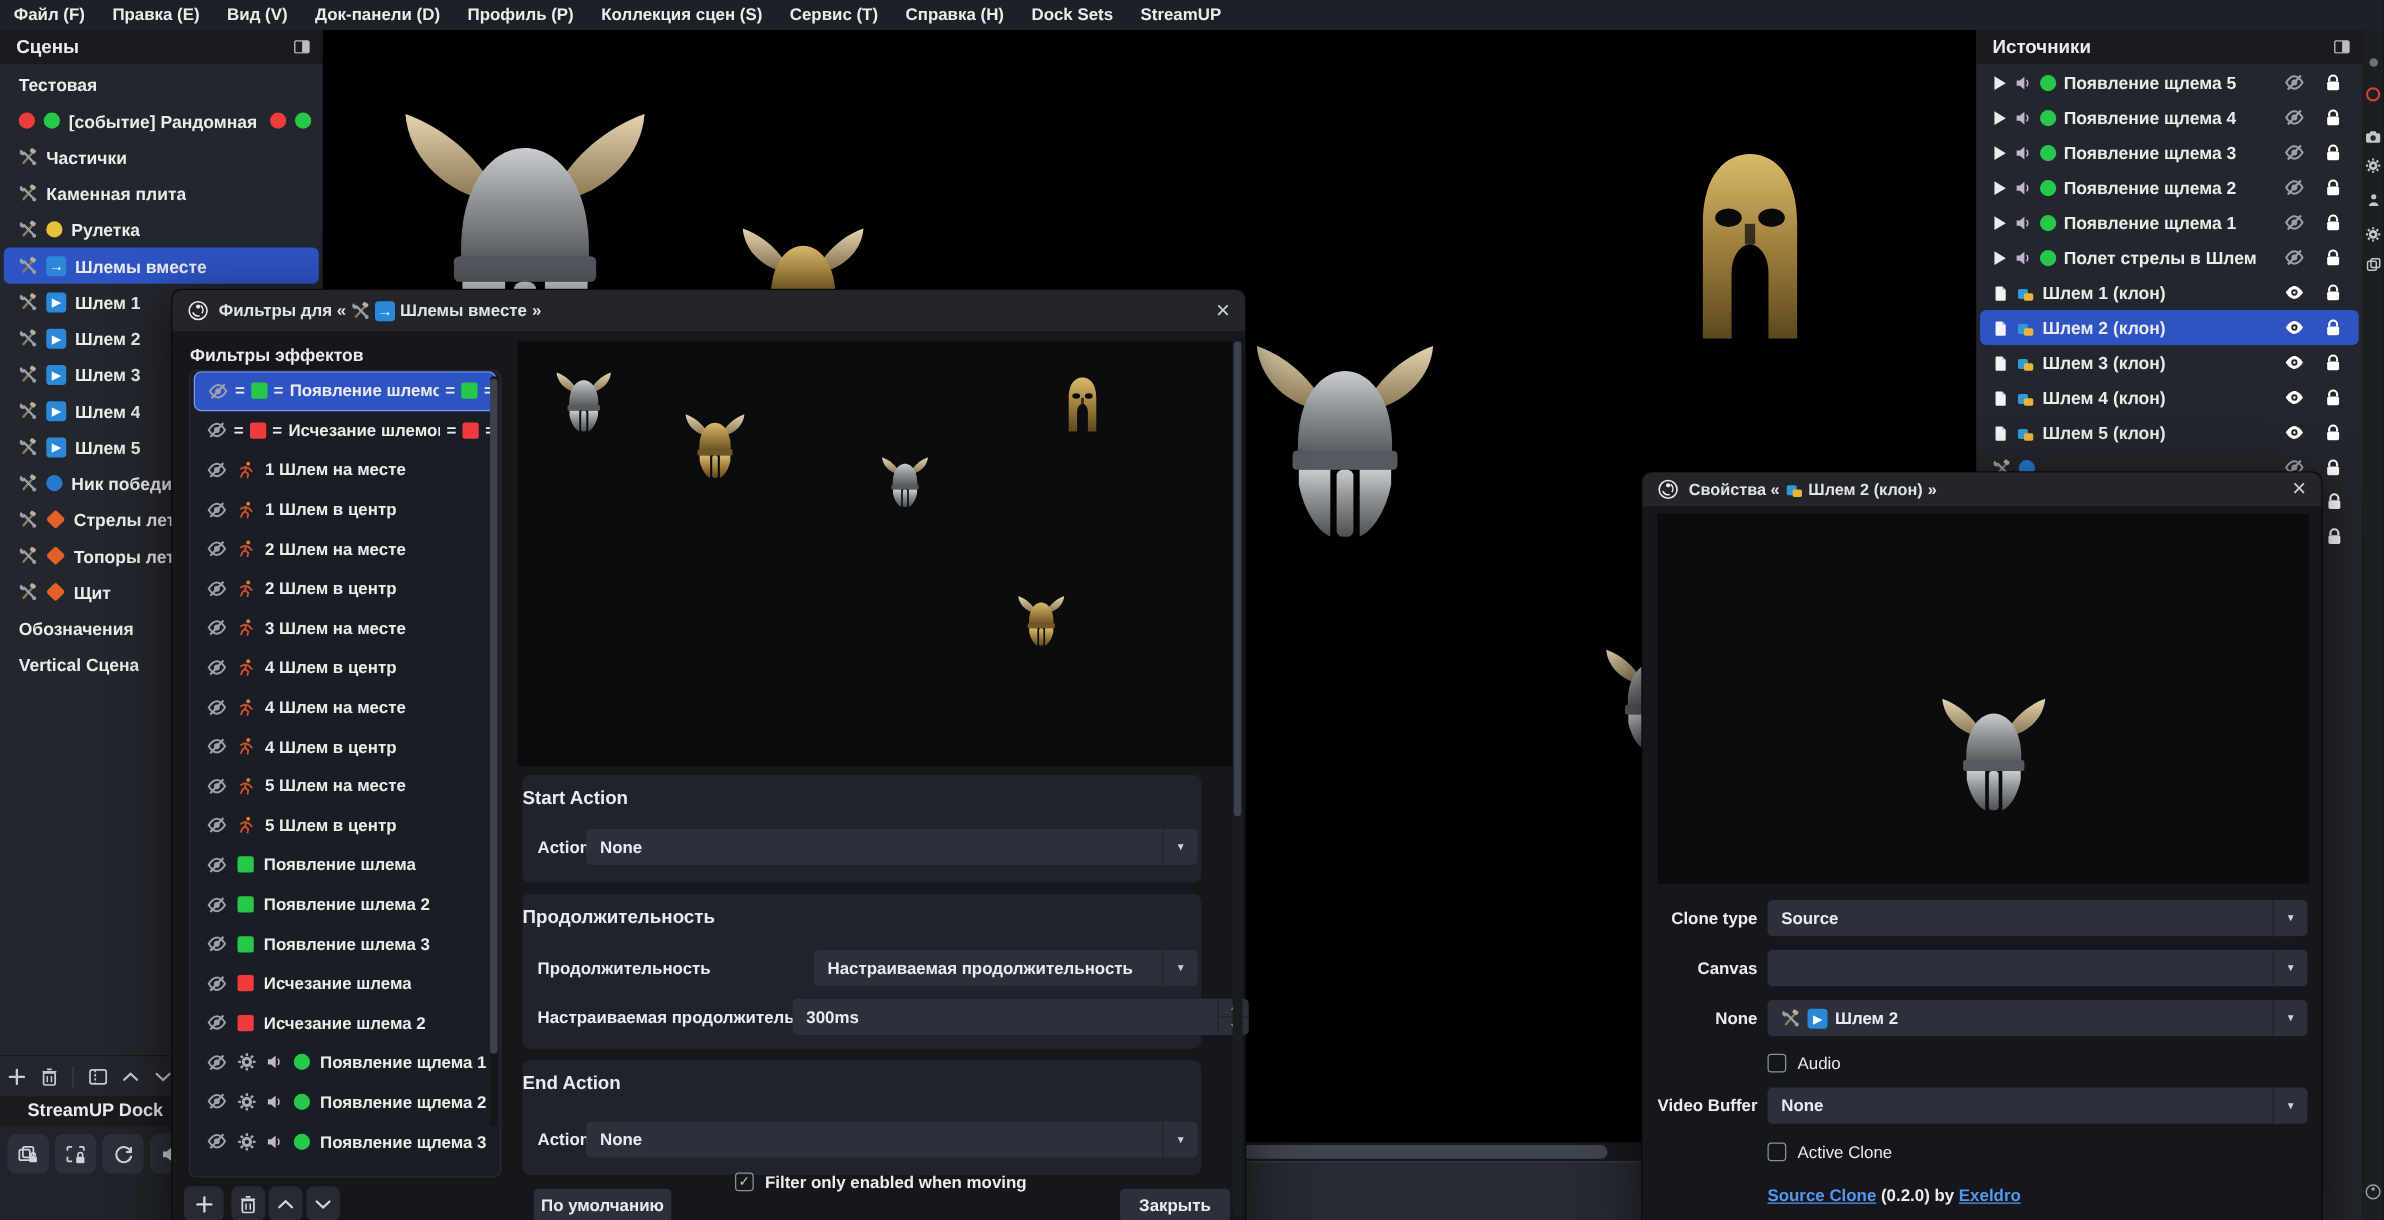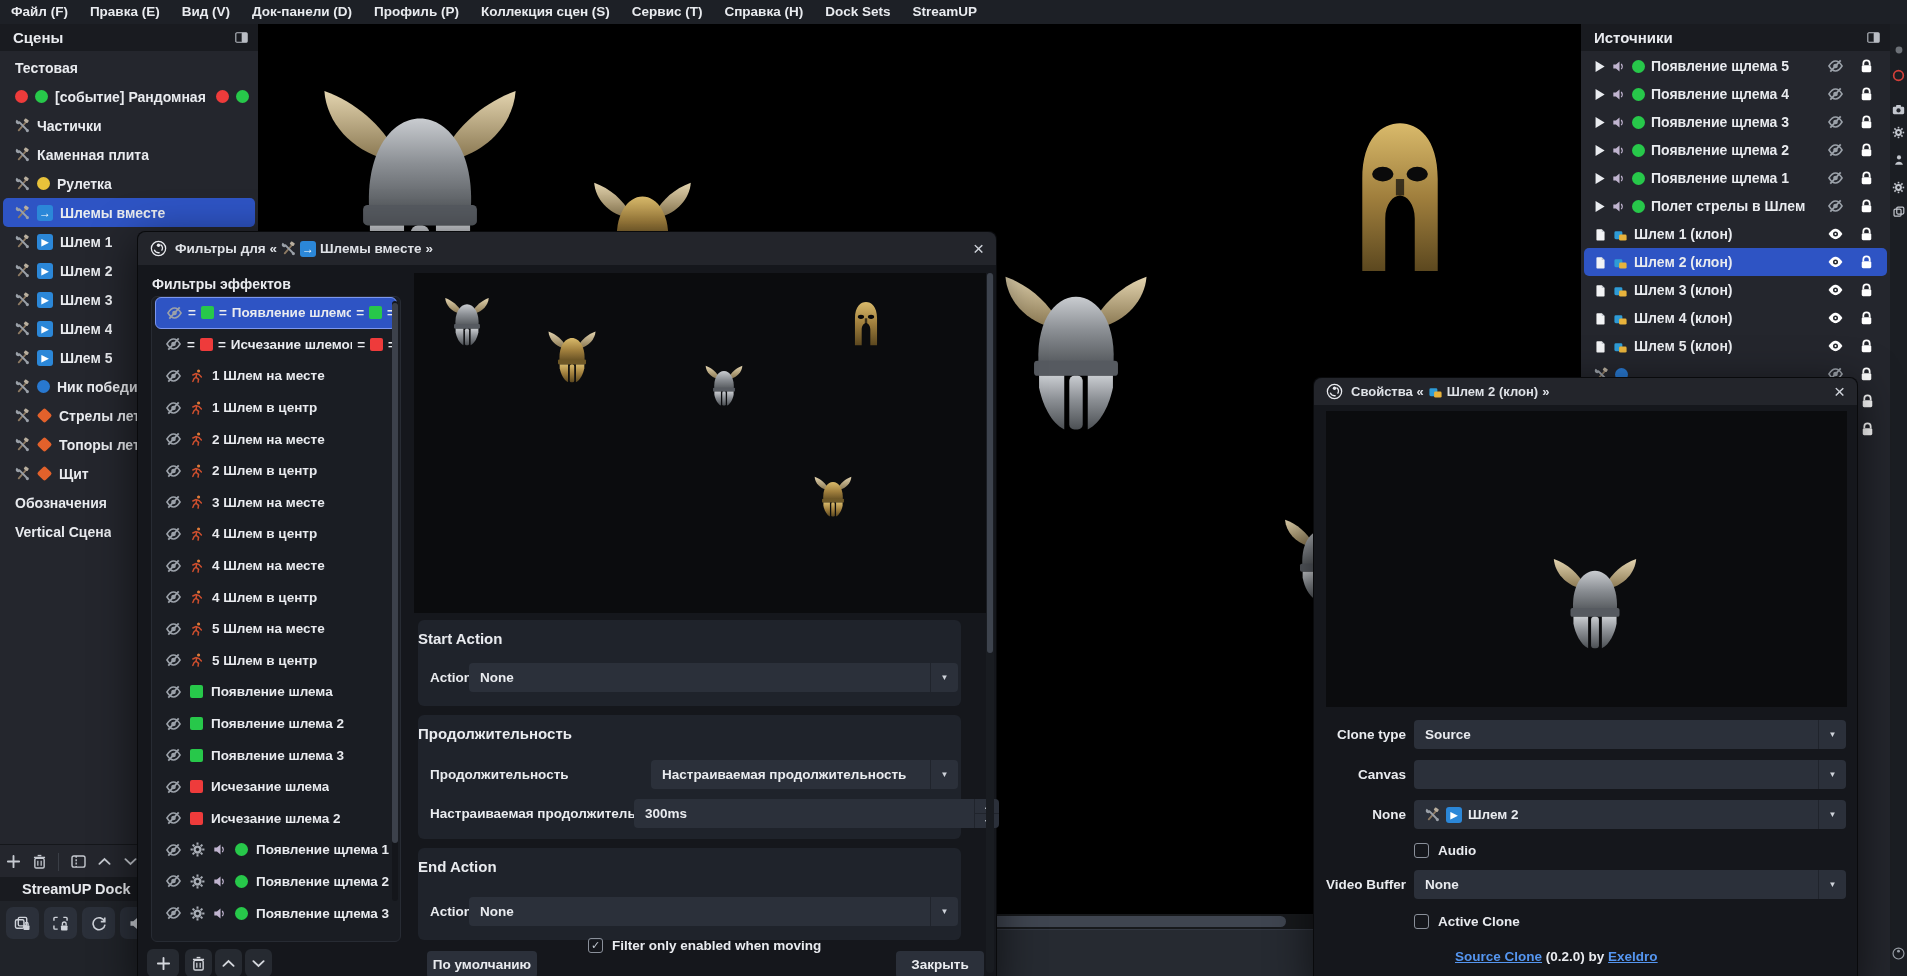--- a/index.html
+++ b/index.html
@@ -95,22 +95,22 @@
   .chk{width:15px;height:15px;border:1.5px solid #8a909a;border-radius:3px;box-sizing:border-box;
        display:inline-flex;align-items:center;justify-content:center;font-size:11px;color:#c3c9d2;flex:none;}
   .btn{position:absolute;background:#2b303a;border-radius:4px;display:flex;align-items:center;justify-content:center;
        font-size:13.5px;font-weight:600;height:27px;}
 
   #props-dlg{left:1313px;top:377px;width:545px;height:610px;z-index:6;}
   #props-dlg .titlebar{height:27px;font-size:13px;}
   #props-preview{position:absolute;left:12px;top:33px;width:521px;height:296px;background:#0b0c0e;}
   .p-lbl{position:absolute;left:0;width:92px;text-align:right;font-size:13.5px;font-weight:600;}
   .p-dd{left:100px;width:432px;}
-  .p-chk-row{position:absolute;left:100px;display:flex;align-items:center;gap:9px;font-size:13.5px;font-weight:700;text-align:right;}
-  #props-credit{position:absolute;left:100px;top:571px;font-size:13.5px;font-weight:700;white-space:nowrap;margin-left:41px;}
+  .p-chk-row{position:absolute;left:100px;display:flex;align-items:center;gap:9px;font-size:13.5px;font-weight:400;text-align:right;}
+  #props-credit{position:absolute;left:100px;top:571px;font-size:13.5px;font-weight:700;white-space:nowrap;}
   #props-credit a{color:#5596f0;}
 
   .dot{width:13px;height:13px;border-radius:50%;flex:none;}
   .sq{width:13px;height:13px;border-radius:2px;flex:none;}
   .dmd{width:11px;height:11px;transform:rotate(45deg);border-radius:2px;flex:none;margin:0 2px;}
   .badge{width:16px;height:16px;border-radius:3px;background:#2b87d8;color:#fff;display:inline-flex;
          align-items:center;justify-content:center;font-size:9px;font-weight:700;flex:none;}
   .badge.arrow{font-size:12px;}
   .ic{display:inline-flex;align-items:center;justify-content:center;flex:none;line-height:0;}
   .ic-grey{color:#9ba1a9;} .ic-white{color:#fff;} .ic-spk{color:#c0b4cf;}

